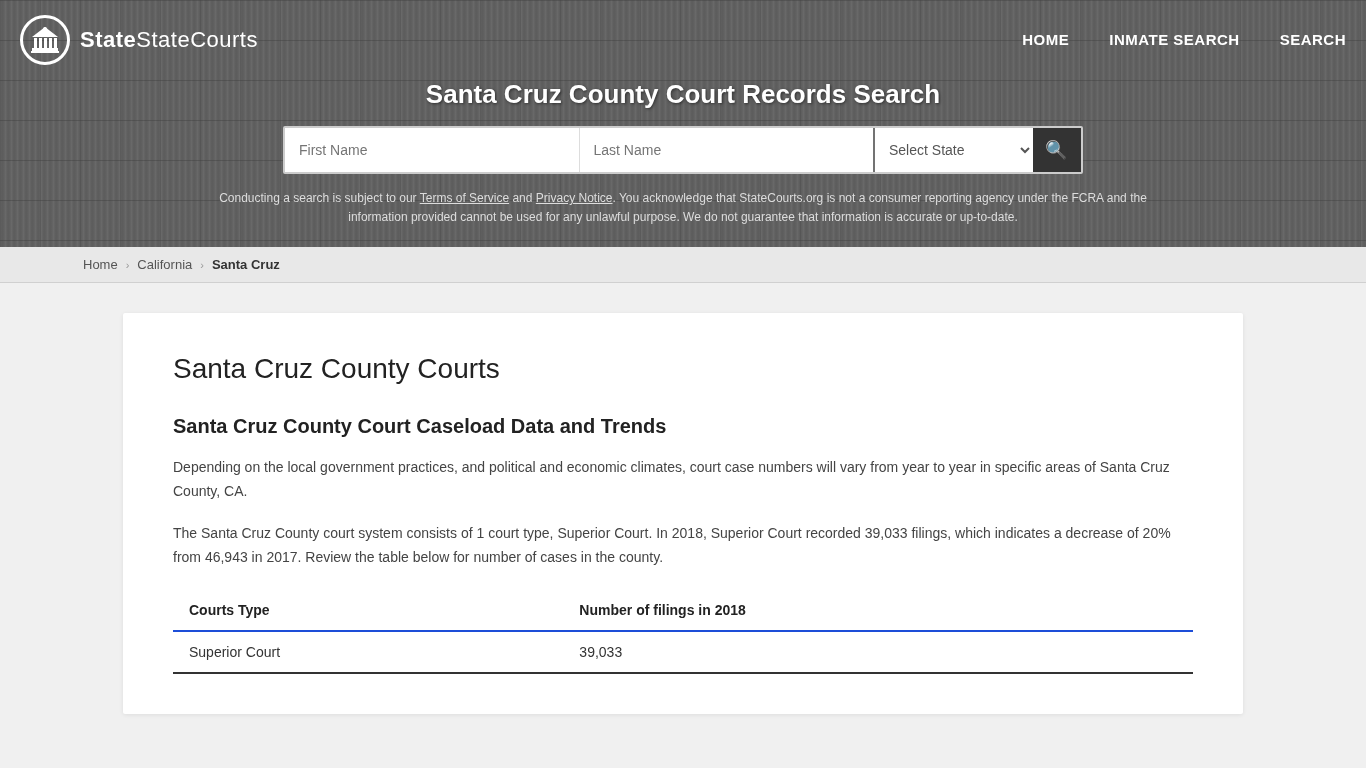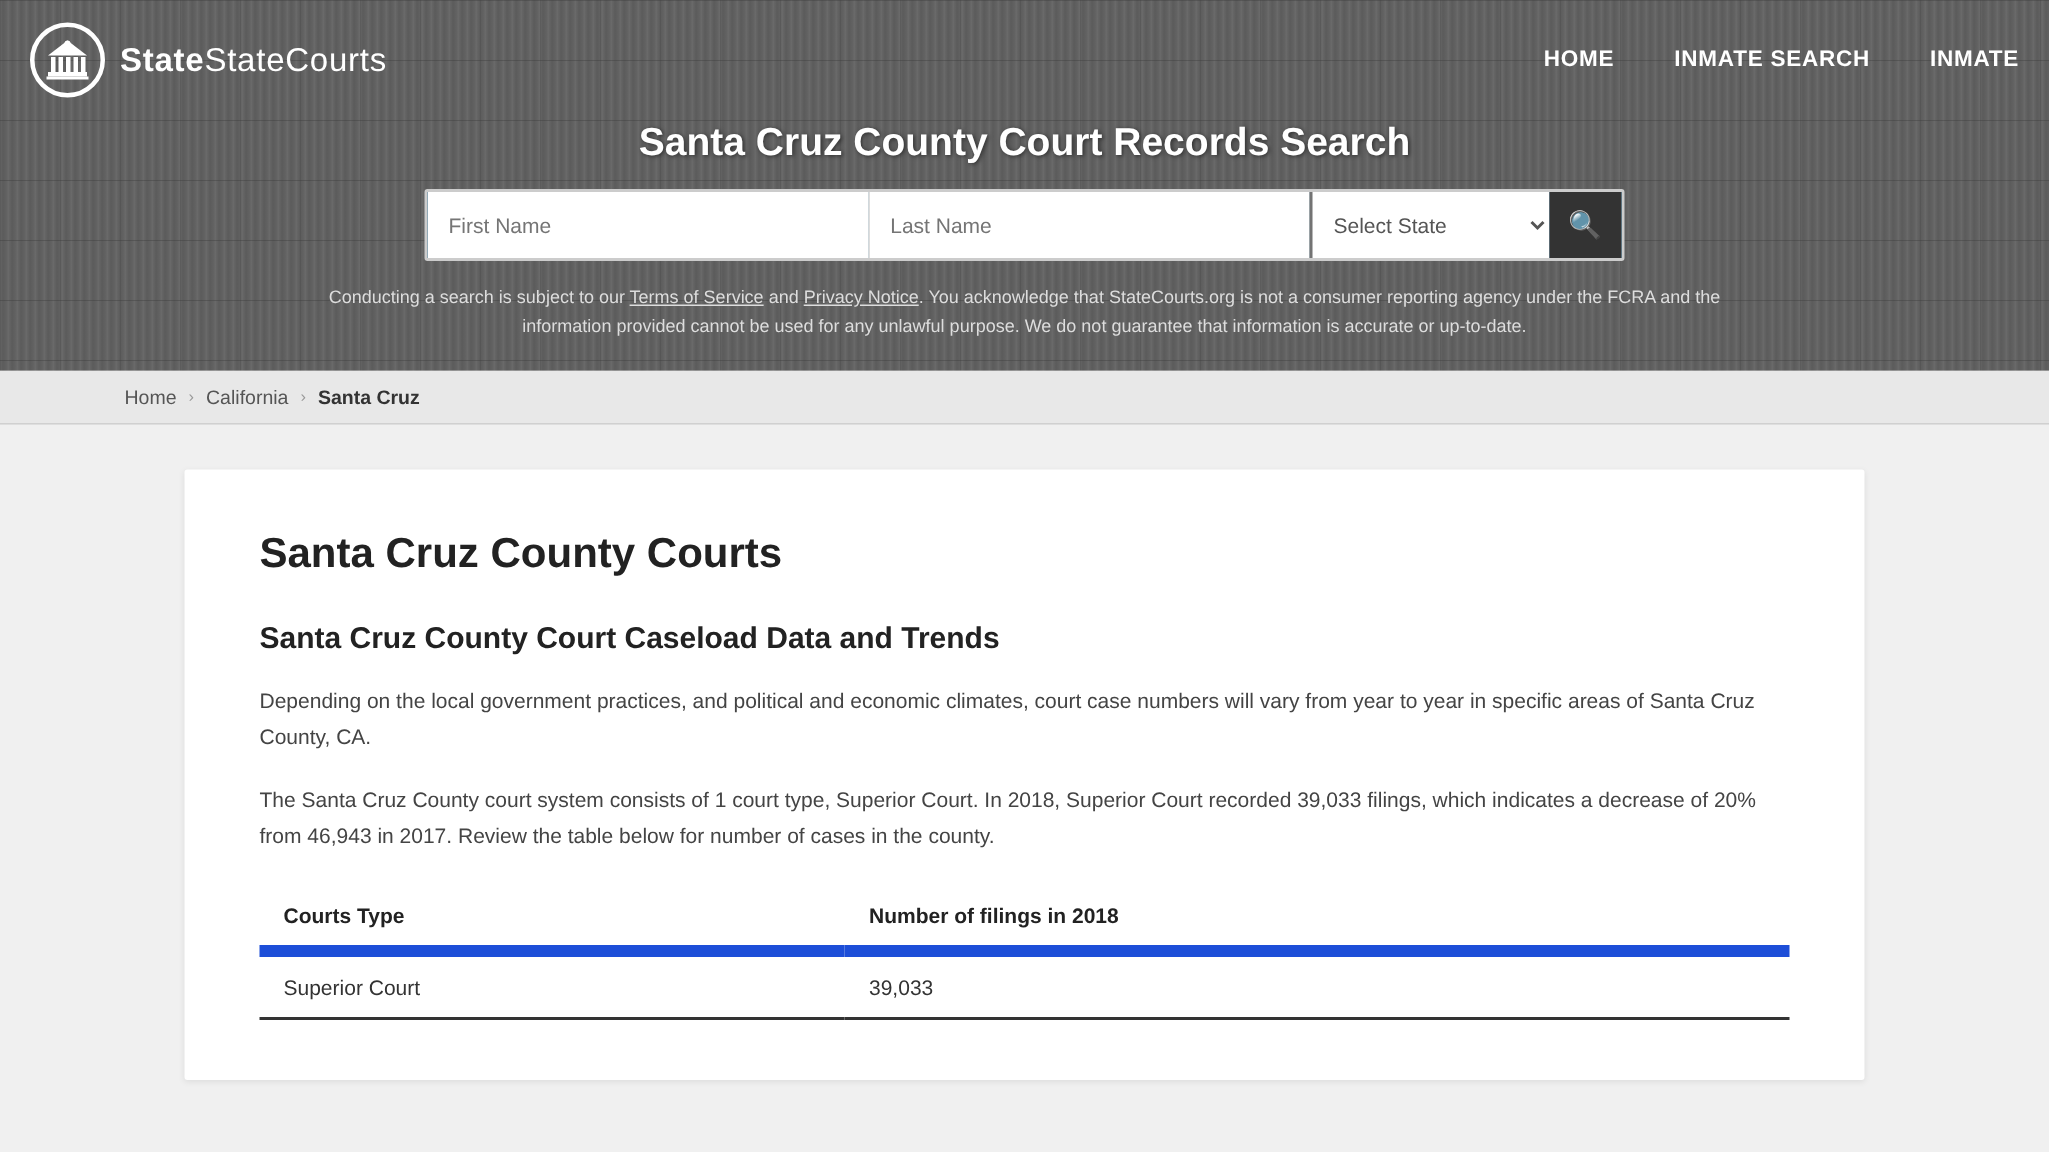--- a/index.html
+++ b/index.html
@@ -198,21 +198,21 @@
       padding: 0 40px;
     }
     .content-card {
       background: #fff;
       padding: 40px 50px;
       border-radius: 2px;
       box-shadow: 0 1px 4px rgba(0,0,0,0.08);
     }
     .content-card h1 {
       font-size: 28px;
-      font-weight: bold;
+      font-weight: normal;
       color: #222;
       margin-bottom: 30px;
     }
     .content-card h2 {
       font-size: 20px;
       font-weight: bold;
       color: #222;
       margin-bottom: 18px;
     }
     .content-card p {
@@ -227,21 +227,21 @@
       width: 100%;
       border-collapse: collapse;
       margin-top: 20px;
       font-size: 14px;
     }
     .data-table th {
       text-align: left;
       padding: 12px 16px;
       font-weight: bold;
       color: #222;
-      border-bottom: 8px solid #1d4ed8;
+      border-bottom: 2px solid #1d4ed8;
       background: #fff;
     }
     .data-table td {
       padding: 12px 16px;
       border-bottom: 1px solid #ddd;
       color: #333;
     }
     .data-table tr:last-child td {
       border-bottom: 2px solid #333;
     }
@@ -266,21 +266,21 @@
           <rect x="2" y="23" width="26" height="3" fill="white"></rect>
           <rect x="1" y="26" width="28" height="2" fill="white"></rect>
         </svg>
       </div>
       <span class="logo-text"><strong>State</strong><span>StateCourts</span></span>
     </a>
 
     <div class="nav-links">
       <a class="nav-link" href="#">HOME</a>
       <a class="nav-link" href="#">INMATE SEARCH</a>
-      <a class="nav-link" href="#">INMATE</a>
+      <a class="nav-link" href="#">SEARCH</a>
     </div>
   </nav>
 
   <div class="search-section">
     <h1 class="page-title">Santa Cruz County Court Records Search</h1>
     <div class="search-bar">
       <input type="text" placeholder="First Name" style="">
       <input type="text" placeholder="Last Name" style="">
       <select>
         <option>Select State</option>

